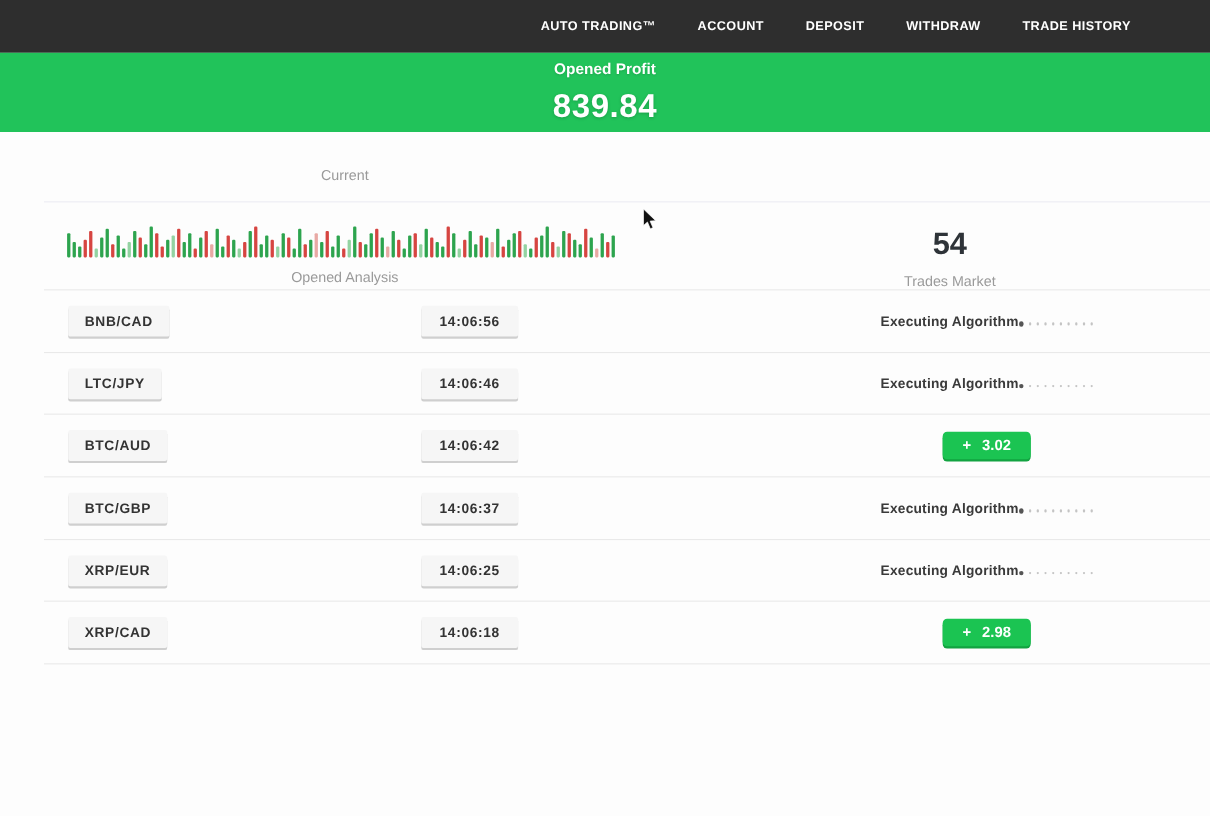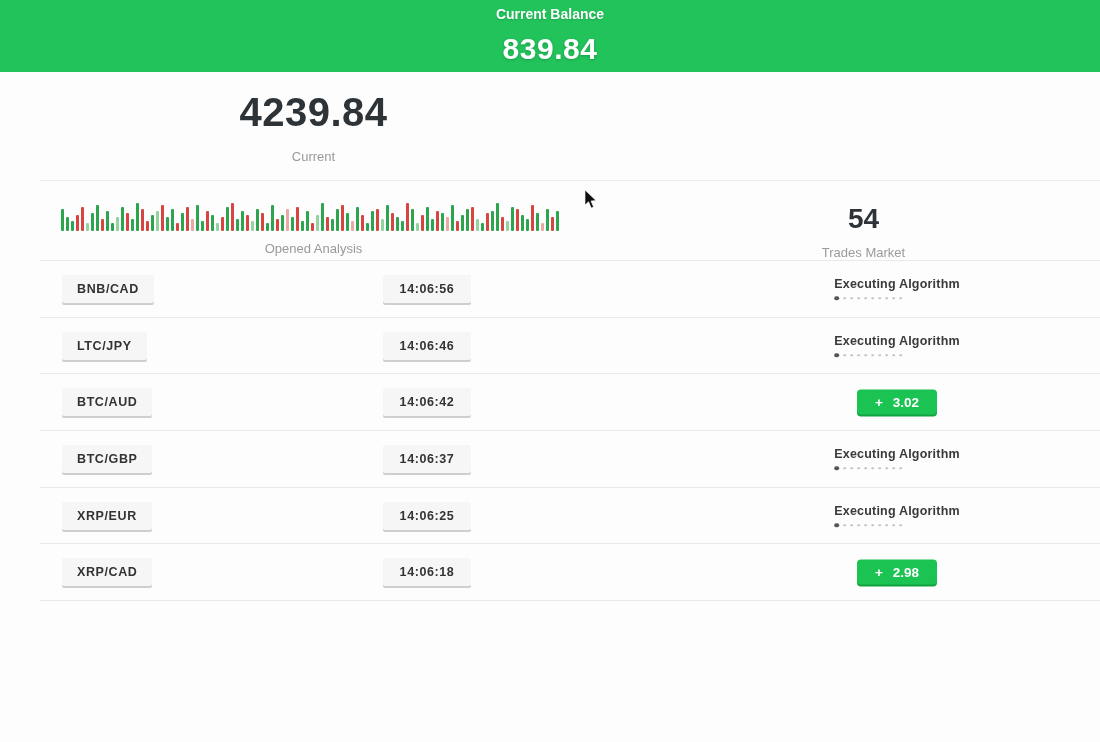--- a/index.html
+++ b/index.html
@@ -43,46 +43,52 @@
   
   .rows { margin-left:40px; border-top:1px solid #e9e9e9; }
   .trade-row { position:relative; height:56.7px; border-bottom:1px solid #e9e9e9; }
   .badge-gray { position:absolute; top:50%; transform:translateY(-50%);
     background:#f6f6f6; box-shadow:0 2px 0 #cfcfcf; border-radius:2px;
     padding:7px 15px; font-size:12.5px; font-weight:bold; color:#333;
     letter-spacing:.6px; cursor:default; }
   .pair-badge { left:22px; }
   .time-badge { left:343px; min-width:88px; text-align:center; }
   .status { position:absolute; left:857px; top:50%; transform:translate(-50%,-50%);
-    display:flex; flex-direction:column; }
+    display:flex; flex-direction:row; }
   .exec-label { font-size:12.5px; font-weight:bold; color:#3a3a3a; letter-spacing:.2px; }
   .dots { display:flex; align-items:center; gap:4.5px; margin-top:5px; }
   .dot { width:2.5px; height:2.5px; border-radius:50%; background:#c4c4c4; }
   .dot.lead { width:4.5px; height:4.5px; background:#555; }
   .result-badge { min-width:80px; display:flex; justify-content:center; align-items:center;
     border-radius:4px; padding:5px 12px; color:#fff; font-size:13.5px; font-weight:bold; }
   .result-green { background:#1bc452; box-shadow:0 2px 0 #12a341; gap:10px; }
   .result-red { background:#d00d3a; box-shadow:0 2px 0 #a80a2f; gap:20px; }
 
   .cursor { position:absolute; left:584px; top:190px; width:14px; height:20px; z-index:9; }
 </style>
 </head>
 <body>
 
 <div class="page">
 
+  <div class="nav" id="nav">
+      <div class="nav-item">AUTO TRADING™</div>
+      <div class="nav-item">ACCOUNT</div>
+      <div class="nav-item">DEPOSIT</div>
+      <div class="nav-item">WITHDRAW</div>
+      <div class="nav-item">TRADE HISTORY</div>
+    </div>
 
   <div class="banner">
-    <div class="banner-label">Current Balance</div>
+    <div class="banner-label">Opened Profit</div>
     <div class="banner-value">839.84</div>
   </div>
 
   <div class="summary">
     <div class="sum-cell">
-      <div class="balance-value">4239.84</div>
       <div class="muted">Current</div>
     </div>
   </div>
   <div class="divider"></div>
 
   <div class="market">
     <div class="sum-cell">
       <div class="bars" id="bars">
           <div class="bar" style="height: 22px; background: rgb(45, 164, 78);"></div>
           <div class="bar" style="height: 14px; background: rgb(45, 164, 78);"></div>

